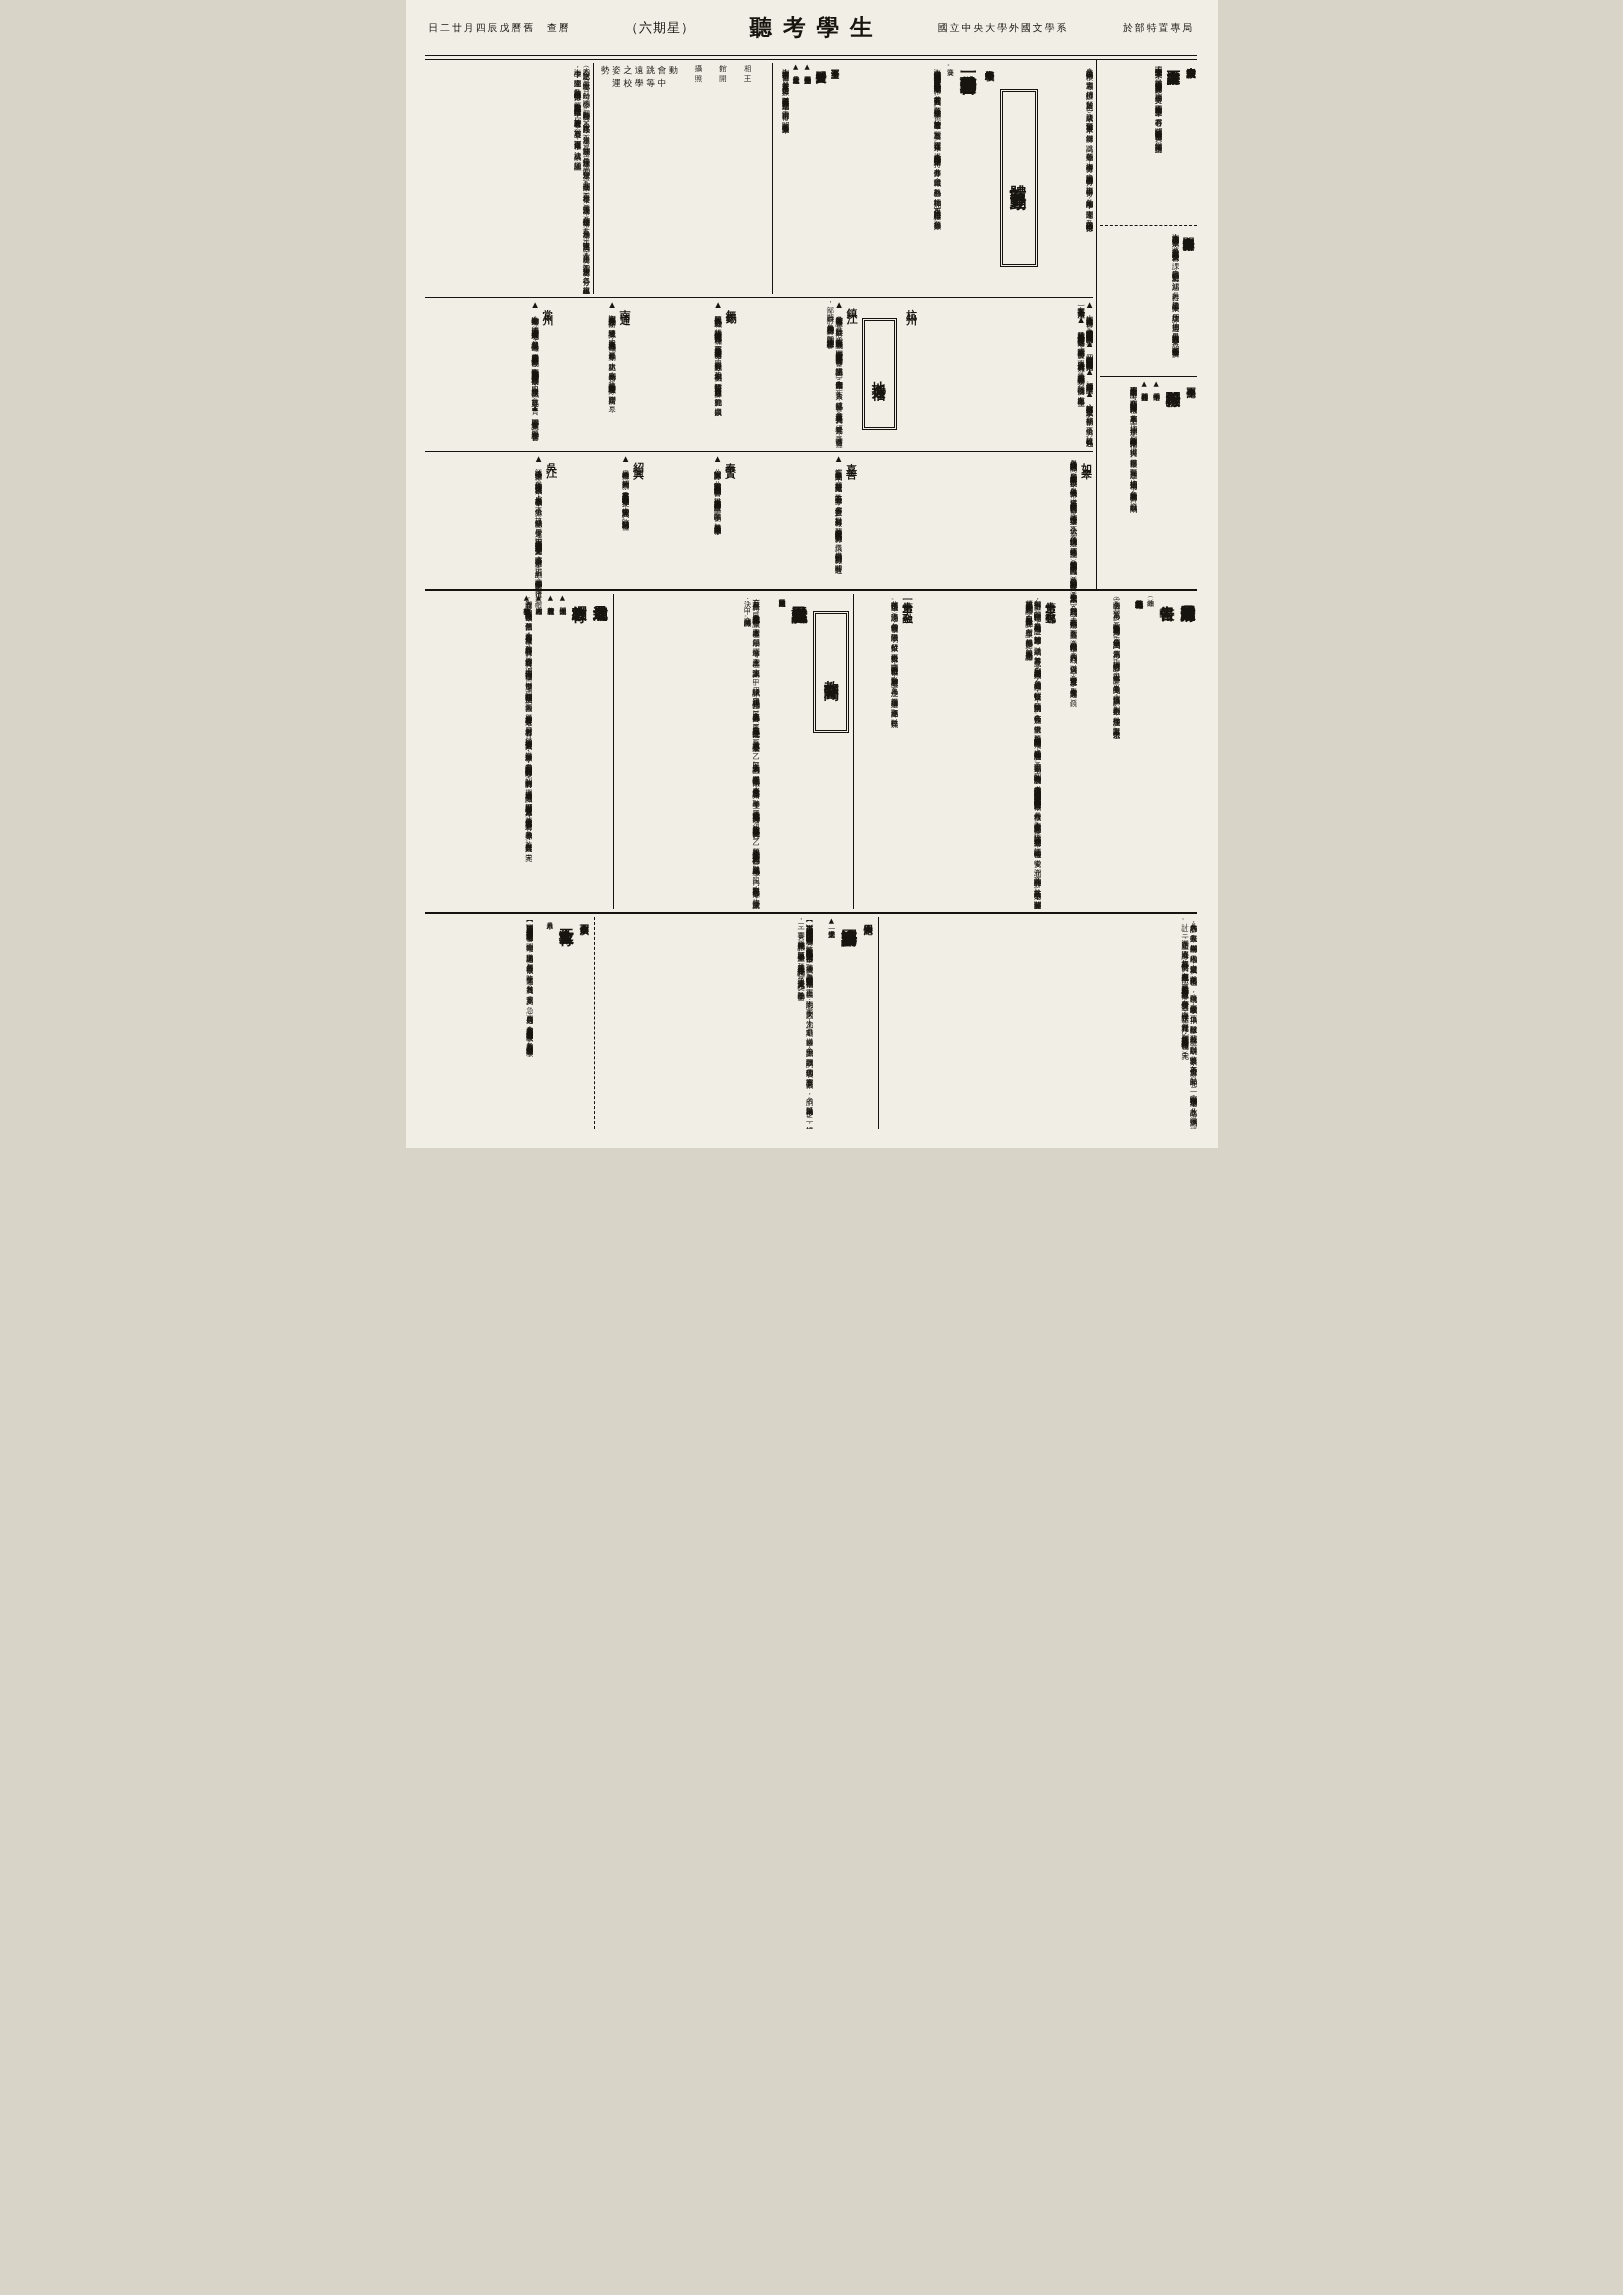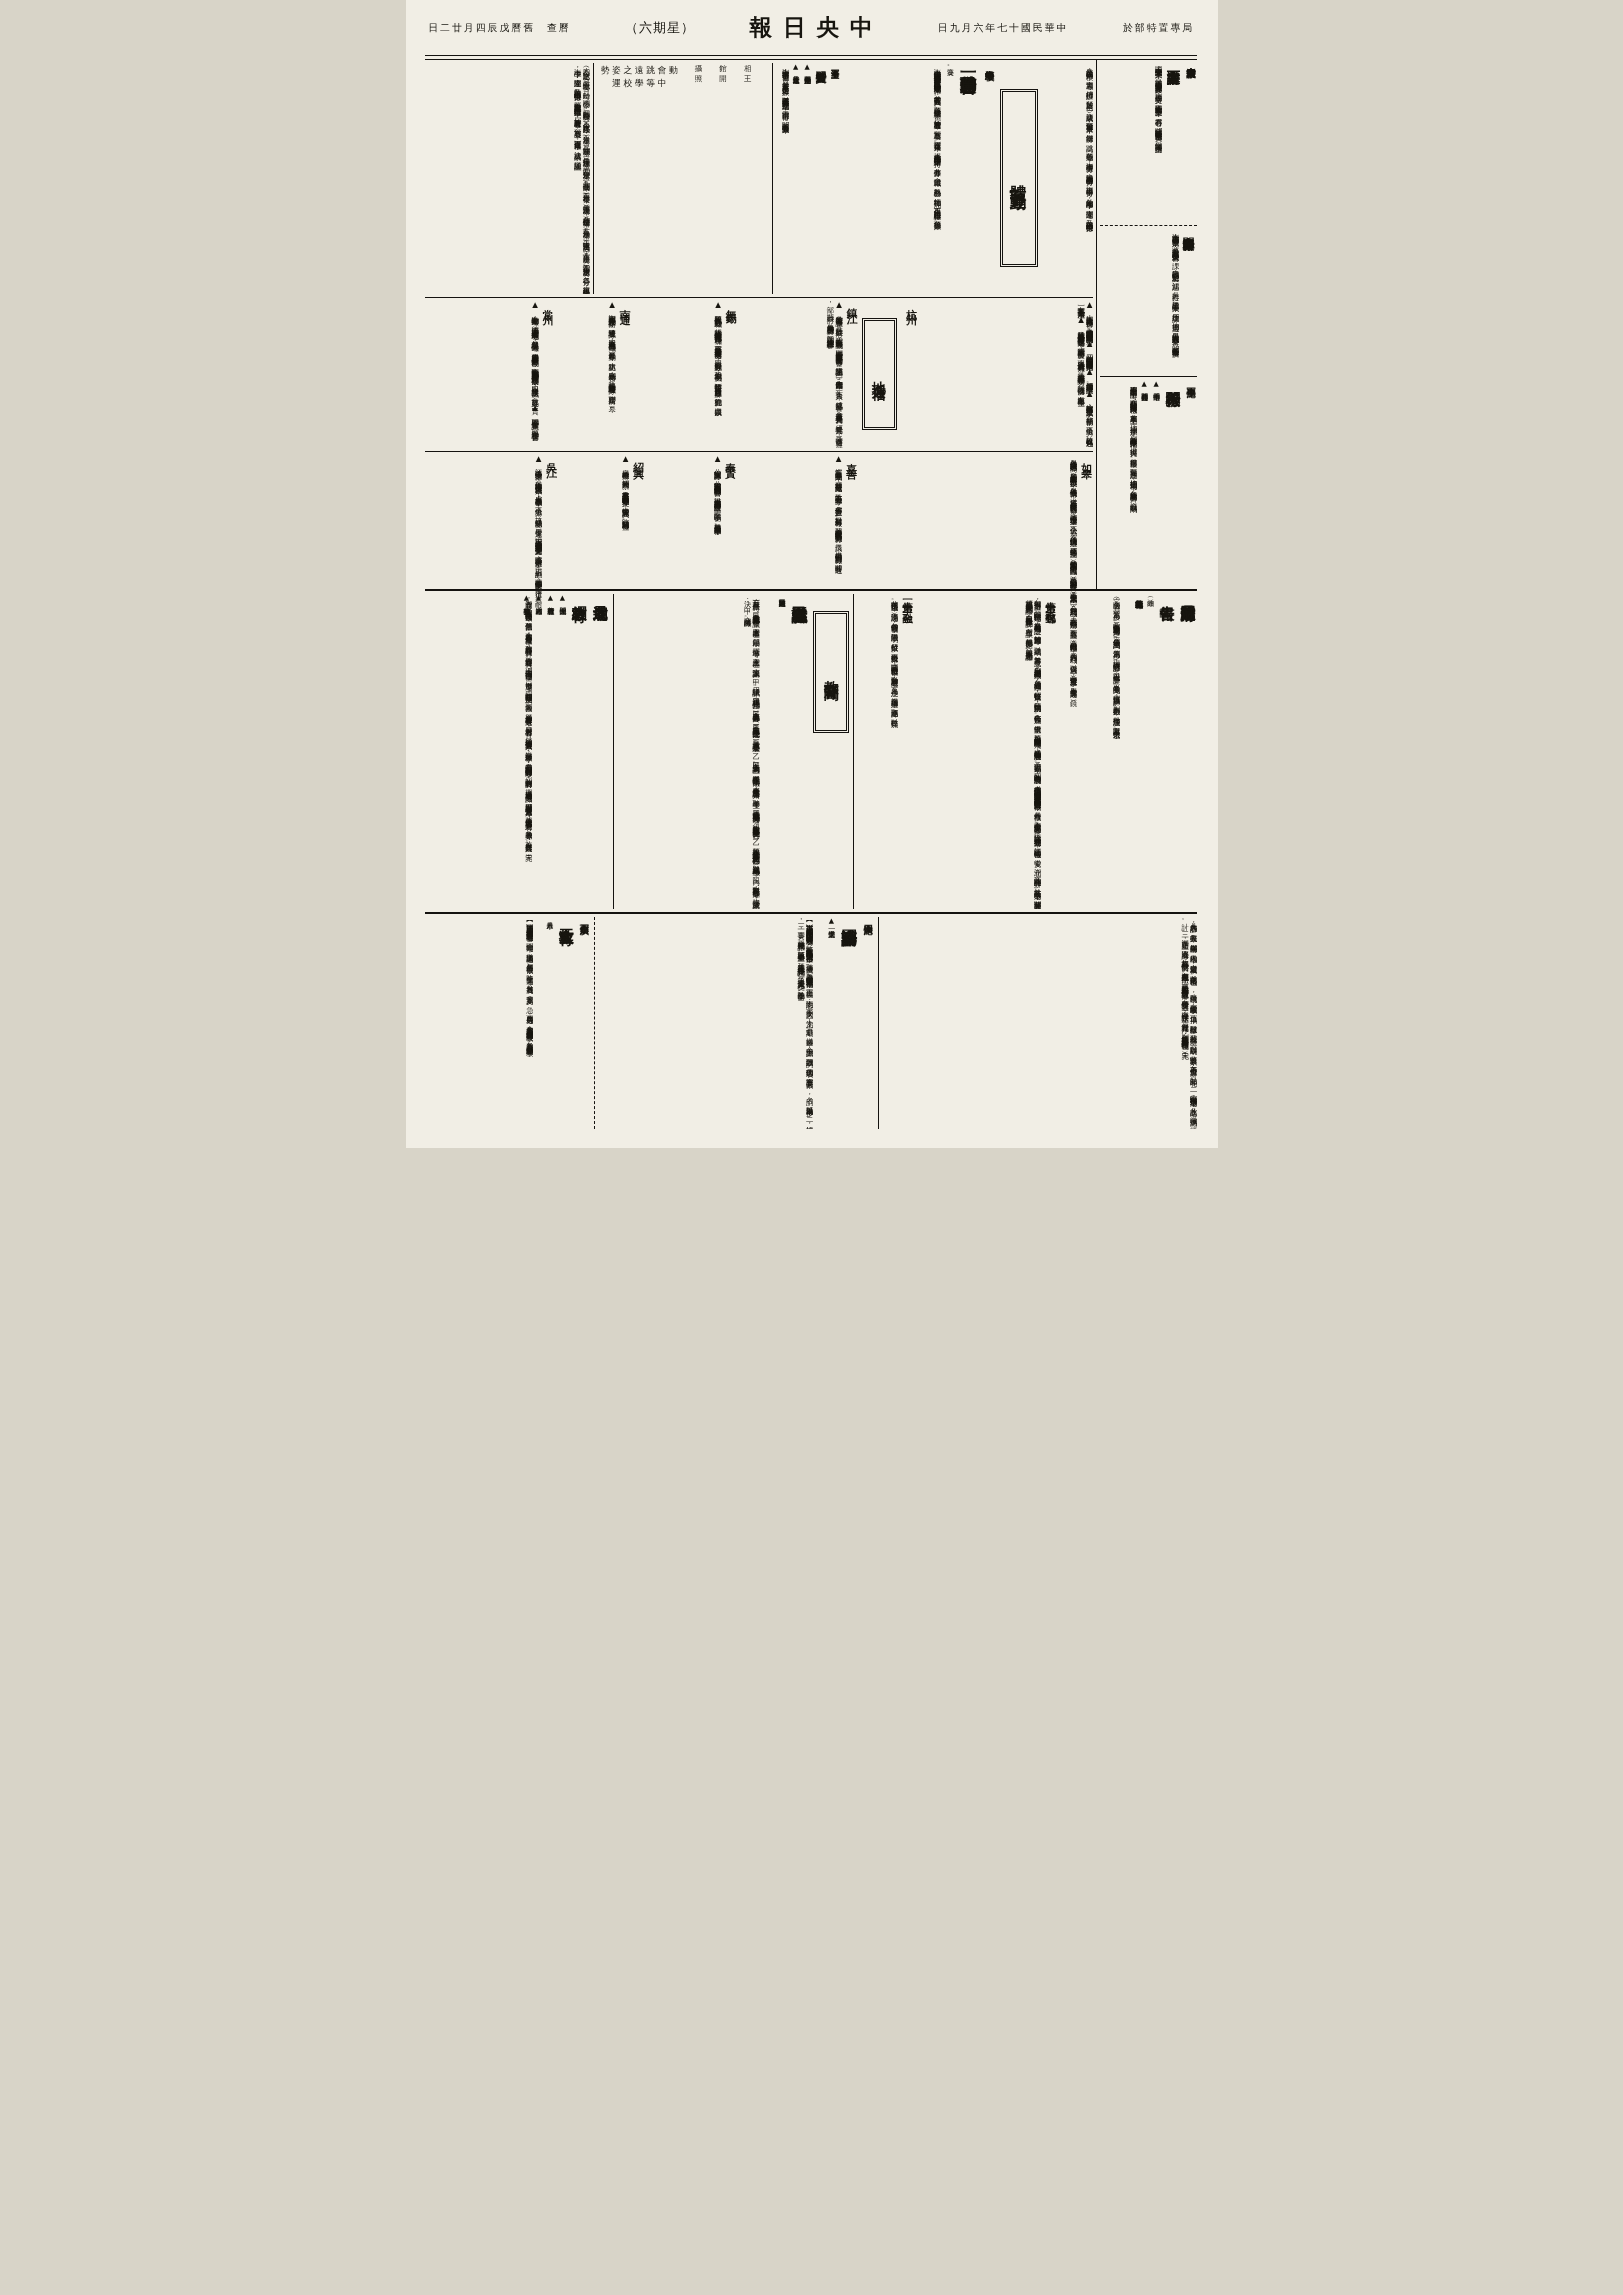--- a/index.html
+++ b/index.html
@@ -32,22 +32,22 @@
 </style>
 </head>
 <body>
 
 <div class="page">
  <div class="inner">
 
   <div class="masthead">
     <div class="mast-side">日二廿月四辰戊曆舊　查曆</div>
     <div class="mast-weekday">（六期星）</div>
-    <div class="mast-title">報日央中</div>
-    <div class="mast-side">日九月六年七十國民華中</div>
+    <div class="mast-title">聽考學生</div>
+    <div class="mast-side">國立中央大學外國文學系</div>
     <div class="mast-side">於部特置專局</div>
   </div>
   <div class="rule-d"></div>
 
   <div class="rowr" style="height:529px;">
 
     <div style="width:97px;border-left:1px solid #151310;padding-left:3px;display:flex;flex-direction:column;">
       <div class="rowr" style="height:163px;gap:2px;">
         <div class="v kick">中大校謝壽康</div>
         <div class="v big" style="font-size:13.3px;">主講西方文學</div>

